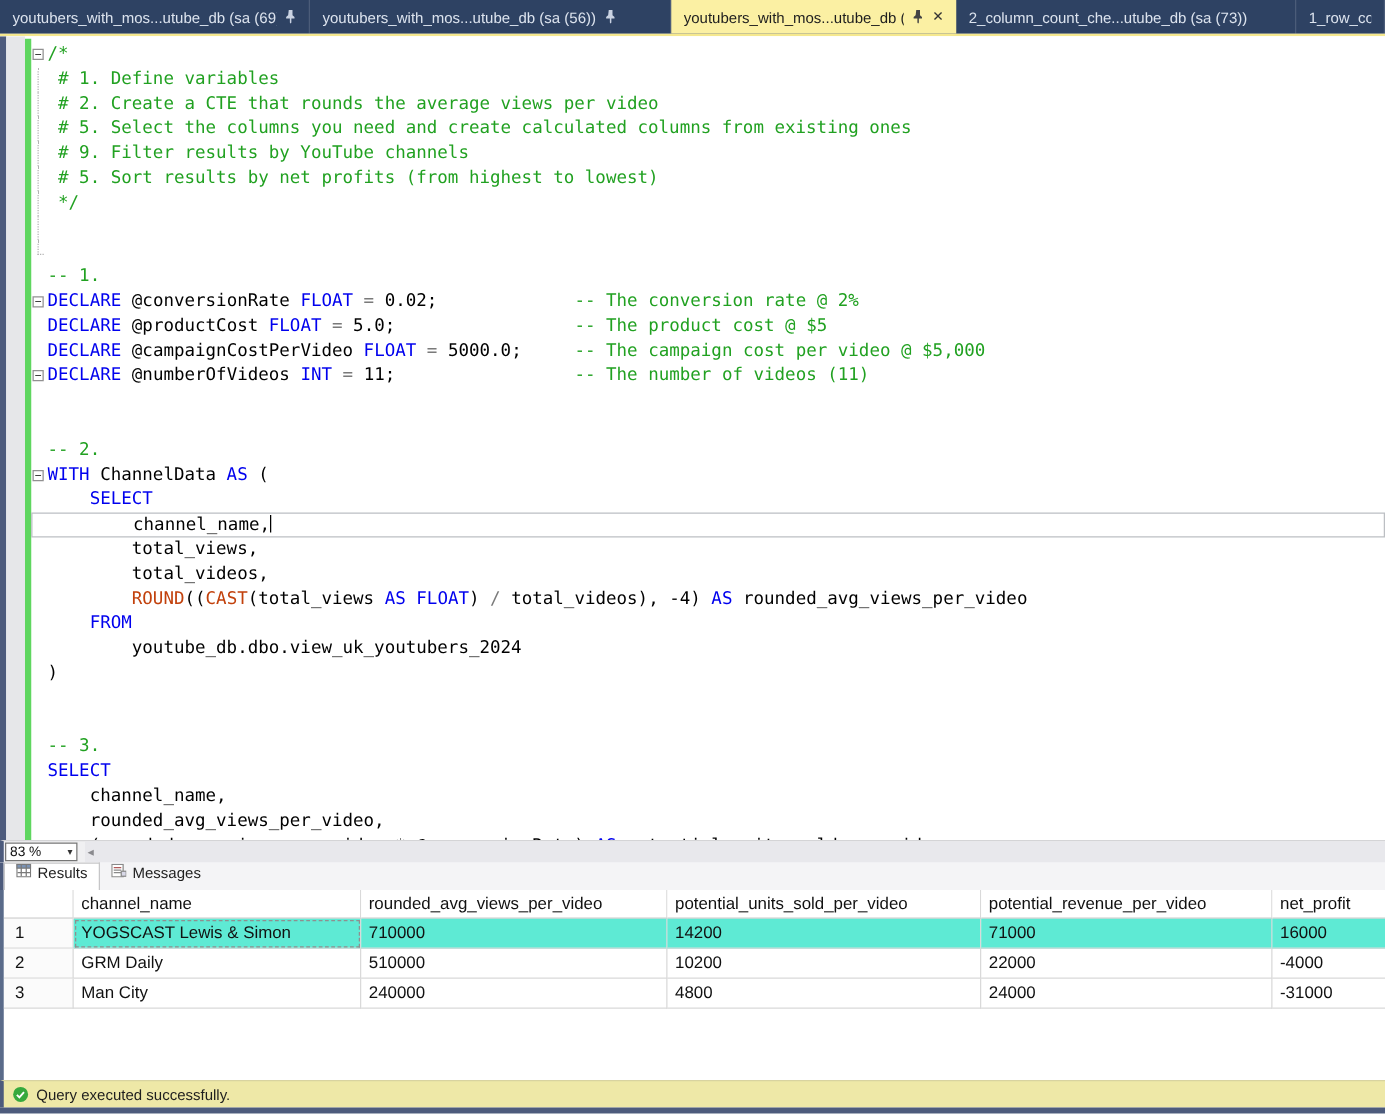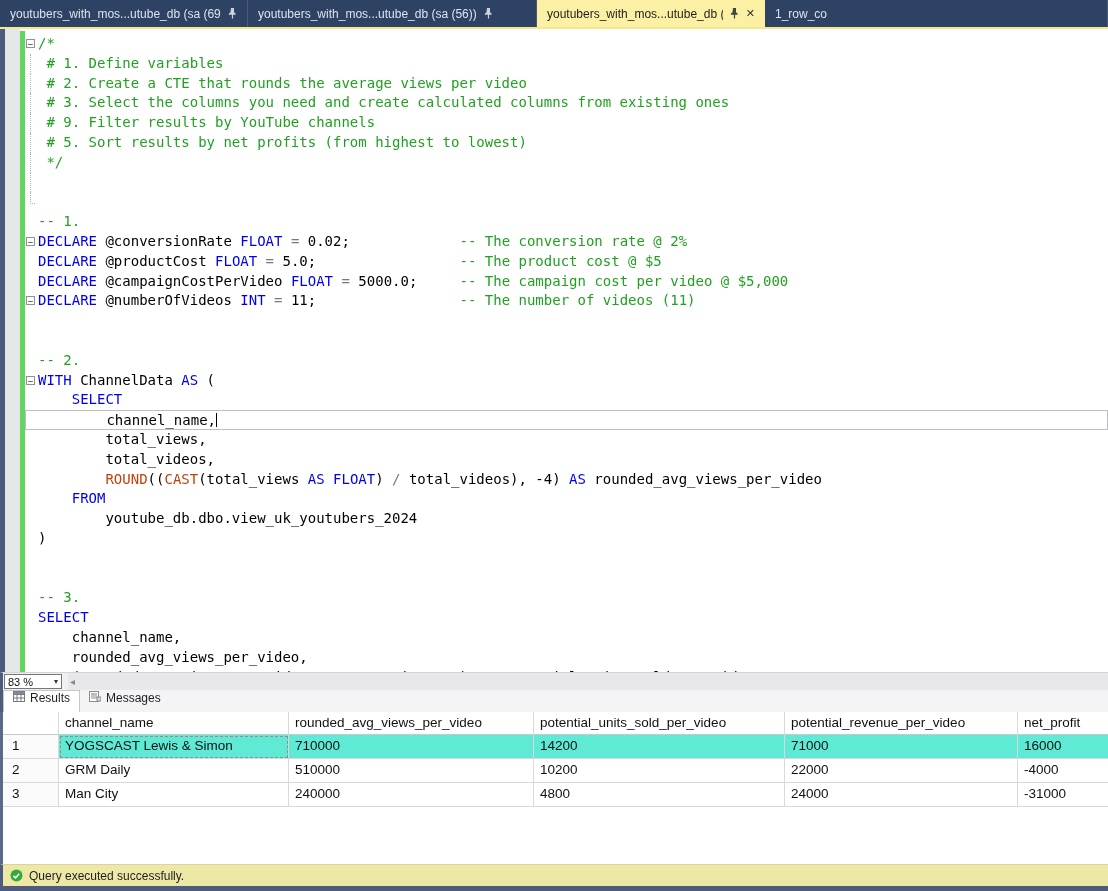--- a/index.html
+++ b/index.html
@@ -98,35 +98,38 @@
       </div>
       <div class="tab active" style="width: 228px;">
         <span style="overflow: hidden;">youtubers_with_mos...utube_db (sa (55))</span>
         <span class="pin">
           <svg width="9" height="11" viewBox="0 0 9 11">
             <path fill="currentColor" d="M3 0h3v4.2l1.6 1.3v1.2H5.1V10l-.6 1-.6-1V6.7H.9V5.5l1.6-1.3L3 0z"></path>
           </svg>
         </span>
         <span class="close">✕</span>
       </div>
+      <div class="tab" style="width: 272px;">
+        <span style="overflow: hidden;">2_column_count_che...utube_db (sa (73))</span>
+      </div>
       <div class="tab" style="flex: 1 1 0%; align-items: center;">
         <span style="overflow: hidden;">1_row_co</span>
       </div>
     </div>
   <div class="tab-underline"></div>
 
   <div class="editor">
     <div class="left-strip"></div>
     <div class="gutter"></div>
     <div class="greenbar"></div>
     <div class="code" id="code">
         <div class="code-line"><div class="fold"><span class="box">−</span></div><div class="txt"><span class="s-c">/*</span></div></div>
         <div class="code-line"><div class="fold dot"></div><div class="txt"><span class="s-c"> # 1. Define variables</span></div></div>
         <div class="code-line"><div class="fold dot"></div><div class="txt"><span class="s-c"> # 2. Create a CTE that rounds the average views per video</span></div></div>
-        <div class="code-line"><div class="fold dot"></div><div class="txt"><span class="s-c"> # 3. Select the columns you need and create calculated columns from existing ones</span></div></div>
+        <div class="code-line"><div class="fold dot"></div><div class="txt"><span class="s-c"> # 5. Select the columns you need and create calculated columns from existing ones</span></div></div>
         <div class="code-line"><div class="fold dot"></div><div class="txt"><span class="s-c"> # 9. Filter results by YouTube channels</span></div></div>
         <div class="code-line"><div class="fold dot"></div><div class="txt"><span class="s-c"> # 5. Sort results by net profits (from highest to lowest)</span></div></div>
         <div class="code-line"><div class="fold dot"></div><div class="txt"><span class="s-c"> */</span></div></div>
         <div class="code-line"><div class="fold dot"></div><div class="txt"></div></div>
         <div class="code-line"><div class="fold ell"></div><div class="txt"></div></div>
         <div class="code-line"><div class="fold"></div><div class="txt"><span class="s-c">-- 1.</span></div></div>
         <div class="code-line"><div class="fold"><span class="box">−</span></div><div class="txt"><span class="s-k">DECLARE</span><span class="s-p"> @conversionRate </span><span class="s-k">FLOAT</span><span class="s-o"> = </span><span class="s-p">0.02;</span><span class="s-p">             </span><span class="s-c">-- The conversion rate @ 2%</span></div></div>
         <div class="code-line"><div class="fold"></div><div class="txt"><span class="s-k">DECLARE</span><span class="s-p"> @productCost </span><span class="s-k">FLOAT</span><span class="s-o"> = </span><span class="s-p">5.0;</span><span class="s-p">                 </span><span class="s-c">-- The product cost @ $5</span></div></div>
         <div class="code-line"><div class="fold"></div><div class="txt"><span class="s-k">DECLARE</span><span class="s-p"> @campaignCostPerVideo </span><span class="s-k">FLOAT</span><span class="s-o"> = </span><span class="s-p">5000.0;</span><span class="s-p">     </span><span class="s-c">-- The campaign cost per video @ $5,000</span></div></div>
         <div class="code-line"><div class="fold"><span class="box">−</span></div><div class="txt"><span class="s-k">DECLARE</span><span class="s-p"> @numberOfVideos </span><span class="s-k">INT</span><span class="s-o"> = </span><span class="s-p">11;</span><span class="s-p">                 </span><span class="s-c">-- The number of videos (11)</span></div></div>

